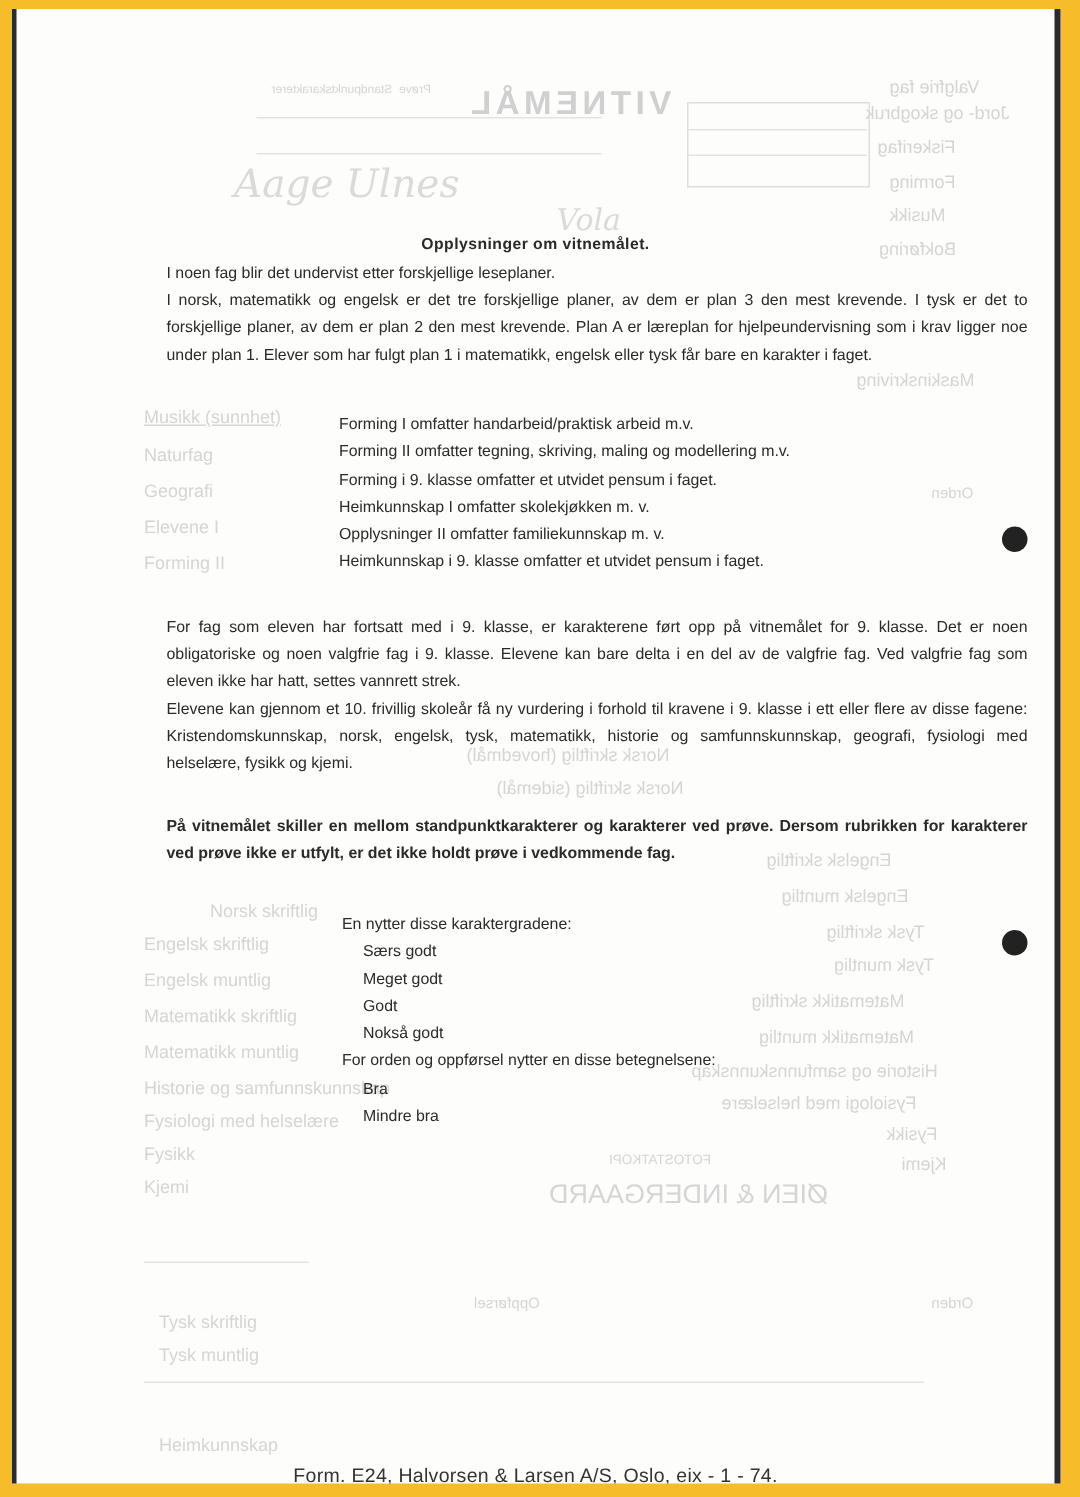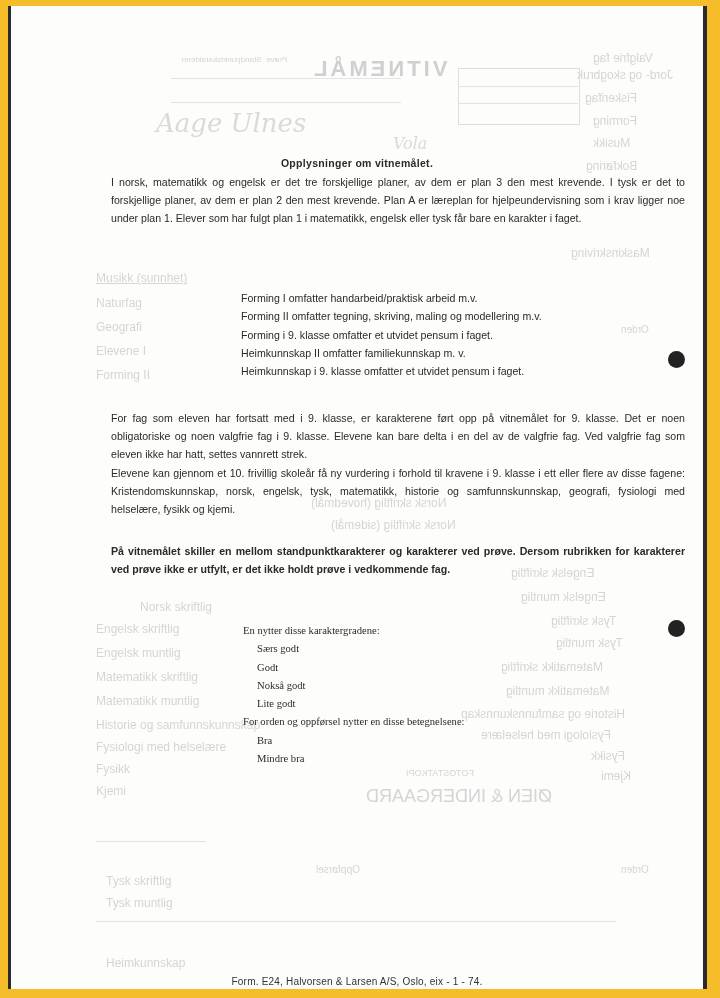--- a/index.html
+++ b/index.html
@@ -23,39 +23,39 @@
     .ghost-line { position: absolute; height: 1px; background: #e3e3e3; }
     .ghost-box { position: absolute; border: 1px solid #dedede; }
 
     .content { position: absolute; left: 0; top: 1px; width: 100%; height: 100%; color: #2a2a2a; }
     .title {
       position: absolute; left: 0; width: 100%; top: 150px; text-align: center;
       font-weight: bold; font-size: 10.5px; letter-spacing: 0.3px;
     }
     .para { position: absolute; left: 108px; width: 572px; font-size: 10.6px; line-height: 18.2px; text-align: justify; margin: 0; }
     .para p { margin: 0; }
-    .list { position: absolute; font-size: 10.6px; line-height: 18.3px; margin: 15px; padding: 0; list-style: none; }
+    .list { position: absolute; font-size: 10.6px; line-height: 18.3px; margin: 0; padding: 0; list-style: none; }
     .list li { margin: 0; }
     .indent { padding-left: 14px; }
-    .footer { position: absolute; left: 0; width: 100%; top: 969px; text-align: center; font-size: 10px; color: #333; letter-spacing: 0.2px; }
+    .footer { position: absolute; left: 0; width: 100%; top: 969px; text-align: center; font-size: 13px; color: #333; letter-spacing: 0.2px; }
     .hole { position: absolute; width: 17px; height: 17px; border-radius: 50%; background: #222; }
   </style>
 </head>
 <body>
 
 <div class="paper">
 
   <div>
     <div class="ghost big" style="left:300px; top:50px;">VITNEMÅL</div>
     <div class="ghost" style="left:170px; top:49px; font-size:8px;">Standpunktskarakterer</div>
     <div class="ghost" style="left:255px; top:49px; font-size:8px;">Prøve</div>
     <div class="ghost-line" style="left:160px; top:72px; width:230px;"></div>
     <div class="ghost-line" style="left:160px; top:96px; width:230px;"></div>
     <div class="ghost script" style="left:145px; top:102px;">Aage Ulnes</div>
-    <div class="ghost script" style="left:360px; top:128px; font-size:16px;margin-left:22px;">Vola</div>
+    <div class="ghost script" style="left:360px; top:128px; font-size:20px;">Vola</div>
     <div class="ghost-box" style="left:447px; top:62px; width:120px; height:55px;"></div>
     <div class="ghost-line" style="left:447px; top:80px; width:120px;"></div>
     <div class="ghost-line" style="left:447px; top:97px; width:120px;"></div>
 
     <div class="ghost" style="left:582px; top:45px;">Valgfrie fag</div>
     <div class="ghost" style="left:566px; top:62px;">Jord- og skogbruk</div>
     <div class="ghost" style="left:574px; top:85px;">Fiskerifag</div>
     <div class="ghost" style="left:582px; top:108px;">Forming</div>
     <div class="ghost" style="left:582px; top:130px;">Musikk</div>
     <div class="ghost" style="left:575px; top:153px;">Bokføring</div>
@@ -97,46 +97,48 @@
     <div class="ghost" style="left:610px; top:858px; font-size:10px;">Orden</div>
     <div class="ghost" style="left:305px; top:858px; font-size:10px;">Oppførsel</div>
     <div class="ghost-line" style="left:85px; top:835px; width:110px;"></div>
     <div class="ghost-line" style="left:85px; top:915px; width:520px;"></div>
   </div>
 
   <div class="content">
     <div class="title">Opplysninger om vitnemålet.</div>
 
     <div class="para" style="top:166px; left:100px; width:574px;">
+      <p>I noen fag blir det undervist etter forskjellige leseplaner.</p>
       <p>I norsk, matematikk og engelsk er det tre forskjellige planer, av dem er plan 3 den mest krevende. I tysk er det to forskjellige planer, av dem er plan 2 den mest krevende. Plan A er læreplan for hjelpeundervisning som i krav ligger noe under plan 1. Elever som har fulgt plan 1 i matematikk, engelsk eller tysk får bare en karakter i faget.</p>
     </div>
 
     <ul class="list" style="left:215px; top:267px;">
       <li>Forming I omfatter handarbeid/praktisk arbeid m.v.</li>
       <li>Forming II omfatter tegning, skriving, maling og modellering m.v.</li>
       <li>Forming i 9. klasse omfatter et utvidet pensum i faget.</li>
-      <li>Heimkunnskap II omfatter familiekunnskap m. v.</li>
+      <li>Heimkunnskap I omfatter skolekjøkken m. v.</li>
+      <li>Opplysninger II omfatter familiekunnskap m. v.</li>
       <li>Heimkunnskap i 9. klasse omfatter et utvidet pensum i faget.</li>
     </ul>
 
     <div class="para" style="top:402px; left:100px; width:574px;">
       <p>For fag som eleven har fortsatt med i 9. klasse, er karakterene ført opp på vitnemålet for 9. klasse. Det er noen obligatoriske og noen valgfrie fag i 9. klasse. Elevene kan bare delta i en del av de valgfrie fag. Ved valgfrie fag som eleven ikke har hatt, settes vannrett strek.</p>
       <p>Elevene kan gjennom et 10. frivillig skoleår få ny vurdering i forhold til kravene i 9. klasse i ett eller flere av disse fagene: Kristendomskunnskap, norsk, engelsk, tysk, matematikk, historie og samfunnskunnskap, geografi, fysiologi med helselære, fysikk og kjemi.</p>
     </div>
 
     <div class="para" style="top:535px; left:100px; width:574px;font-weight:bold;">
       <p>På vitnemålet skiller en mellom standpunktkarakterer og karakterer ved prøve. Dersom rubrikken for karakterer ved prøve ikke er utfylt, er det ikke holdt prøve i vedkommende fag.</p>
     </div>
 
-    <ul class="list" style="left:217px; top:600px;font-family:Liberation Serif, serif;">
+    <ul class="list" style="left:217px; top:600px;">
       <li>En nytter disse karaktergradene:</li>
       <li class="indent">Særs godt</li>
+      <li class="indent">Meget godt</li>
       <li class="indent">Godt</li>
       <li class="indent">Nokså godt</li>
-      <li class="indent">Lite godt</li>
       <li>For orden og oppførsel nytter en disse betegnelsene:</li>
       <li class="indent">Bra</li>
       <li class="indent">Mindre bra</li>
     </ul>
 
     <div class="footer">Form. E24, Halvorsen &amp; Larsen A/S, Oslo, eix - 1 - 74.</div>
   </div>
 
   <div class="hole" style="left:657px; top:345px;"></div>
   <div class="hole" style="left:657px; top:614px;"></div>

